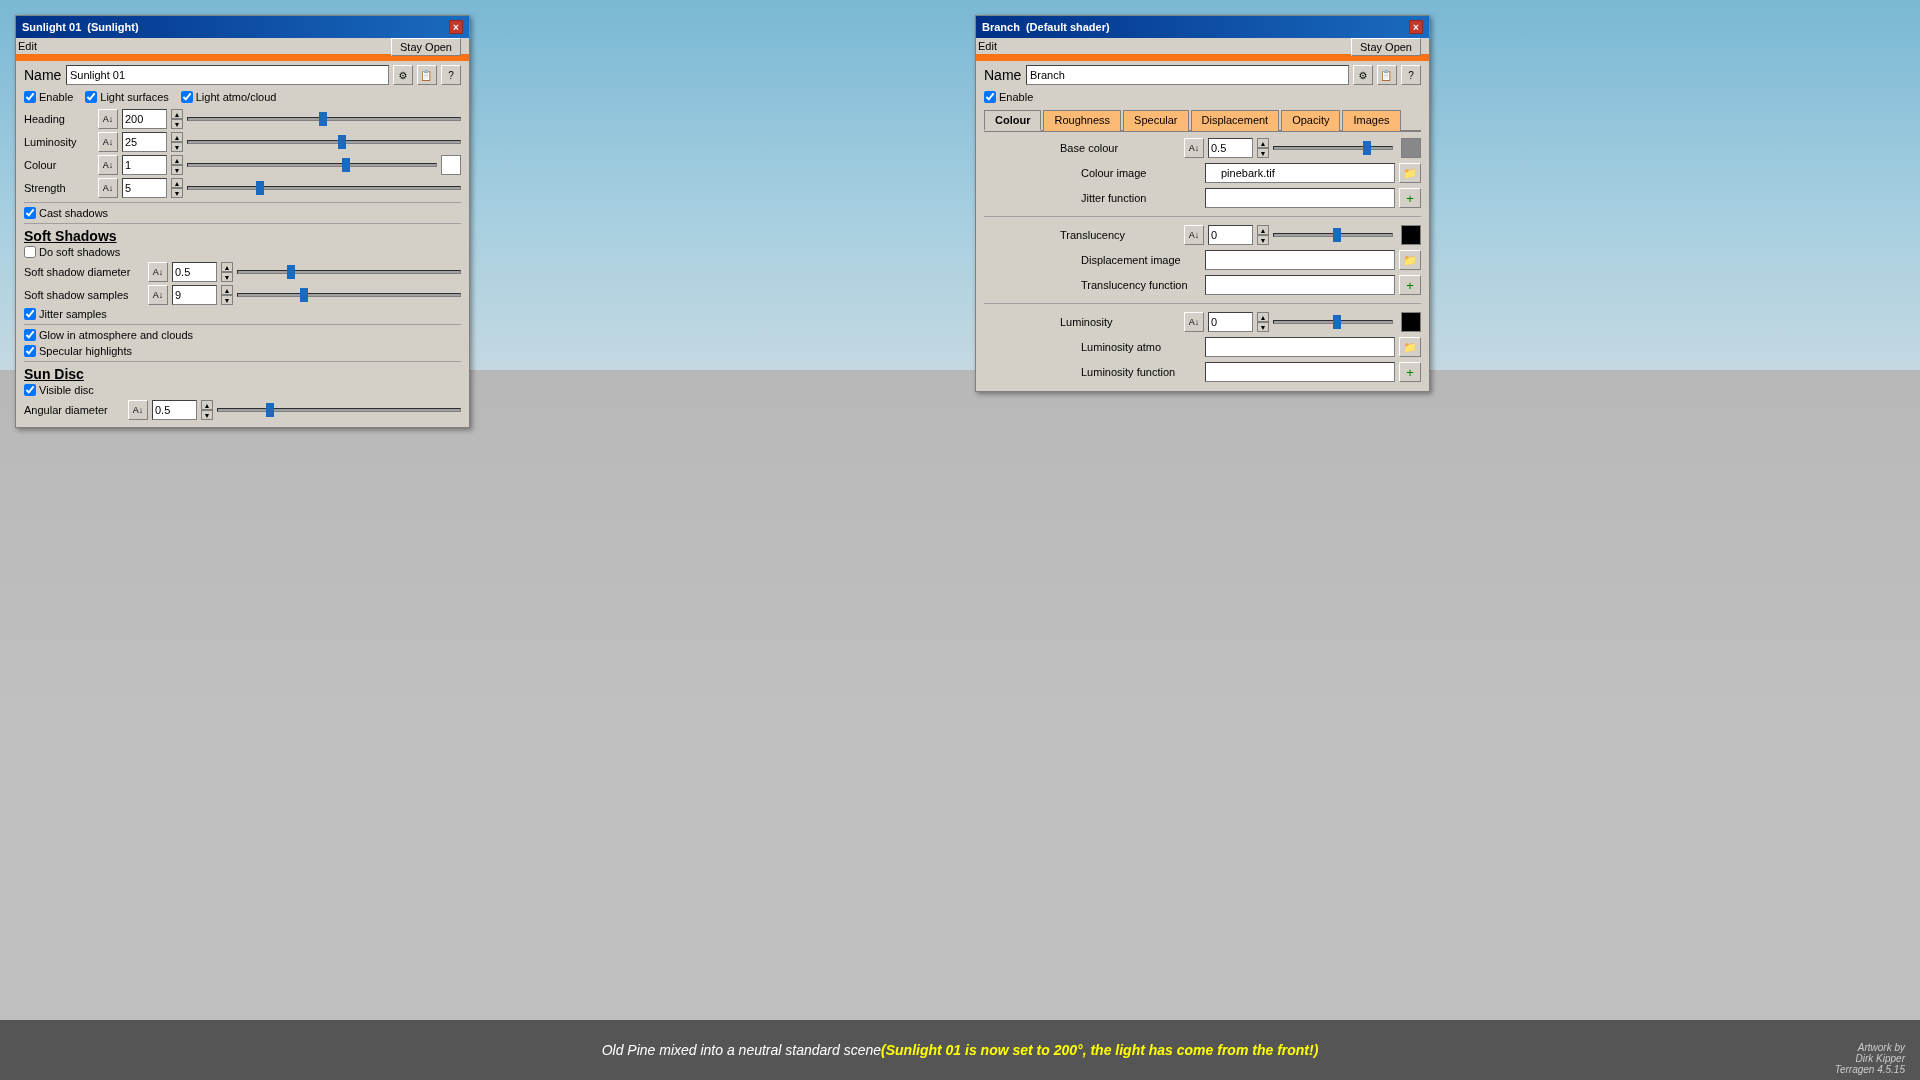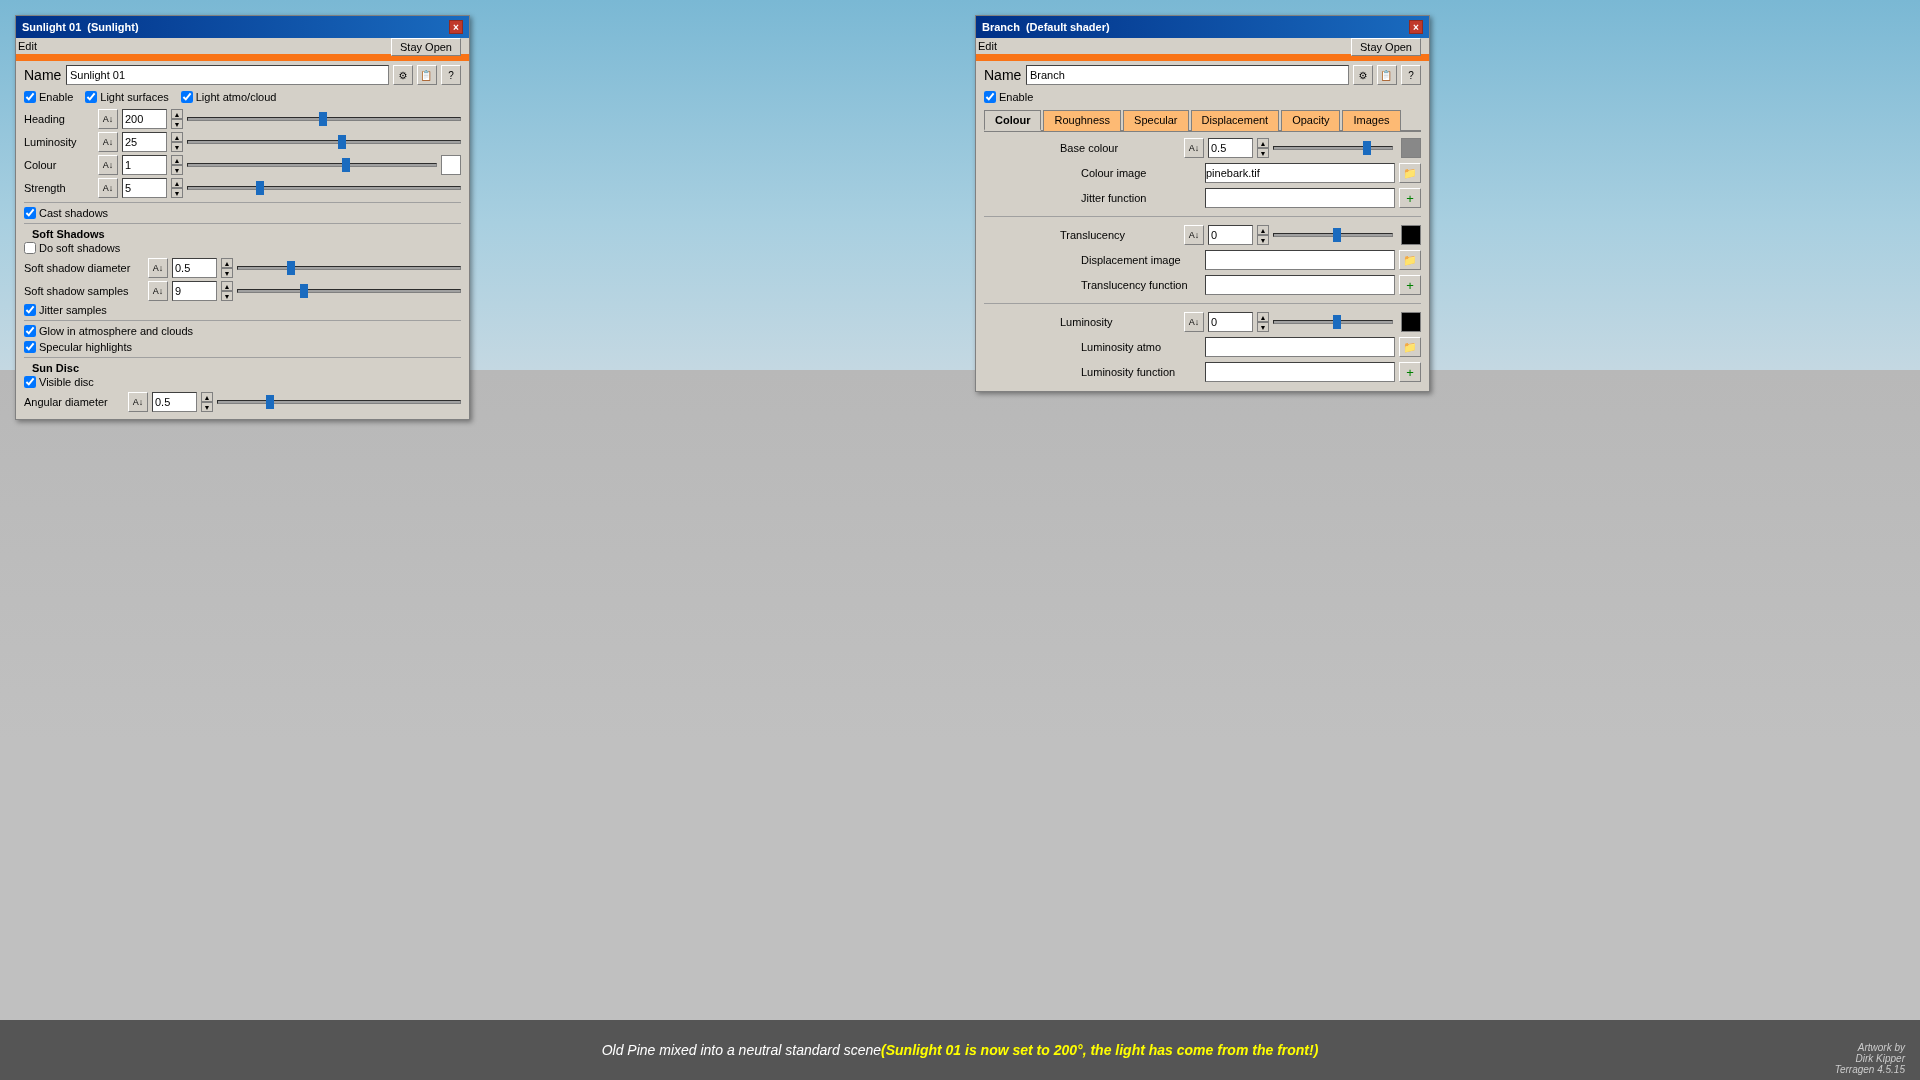--- a/index.html
+++ b/index.html
@@ -263,23 +263,24 @@
       border: 1px solid #808080;
     }
 
     .section-divider {
       border: none;
       border-top: 1px solid #a0a0a0;
       margin: 4px 0;
     }
 
     .section-label {
-      font-size: 11px;
+      font-size: 14px;
       font-weight: bold;
-      margin: 4px 0 2px 8px;
+      margin: 4px 0 2px 0;
+      text-decoration: underline;
     }
 
     
     .sunlight-panel {
       top: 15px;
       left: 15px;
       width: 455px;
     }
 
     
@@ -328,21 +329,21 @@
       font-size: 11px;
       min-width: 120px;
     }
 
     .branch-input {
       width: 190px;
       background: white;
       border: 1px solid #808080;
       border-top-color: #404040;
       border-left-color: #404040;
-      padding: 1px 0;
+      padding: 1px 15px;
       font-size: 11px;
       height: 20px;
     }
 
     .folder-btn {
       width: 22px;
       height: 20px;
       background: #d4d0c8;
       border: 1px solid #808080;
       border-top-color: #ffffff;

